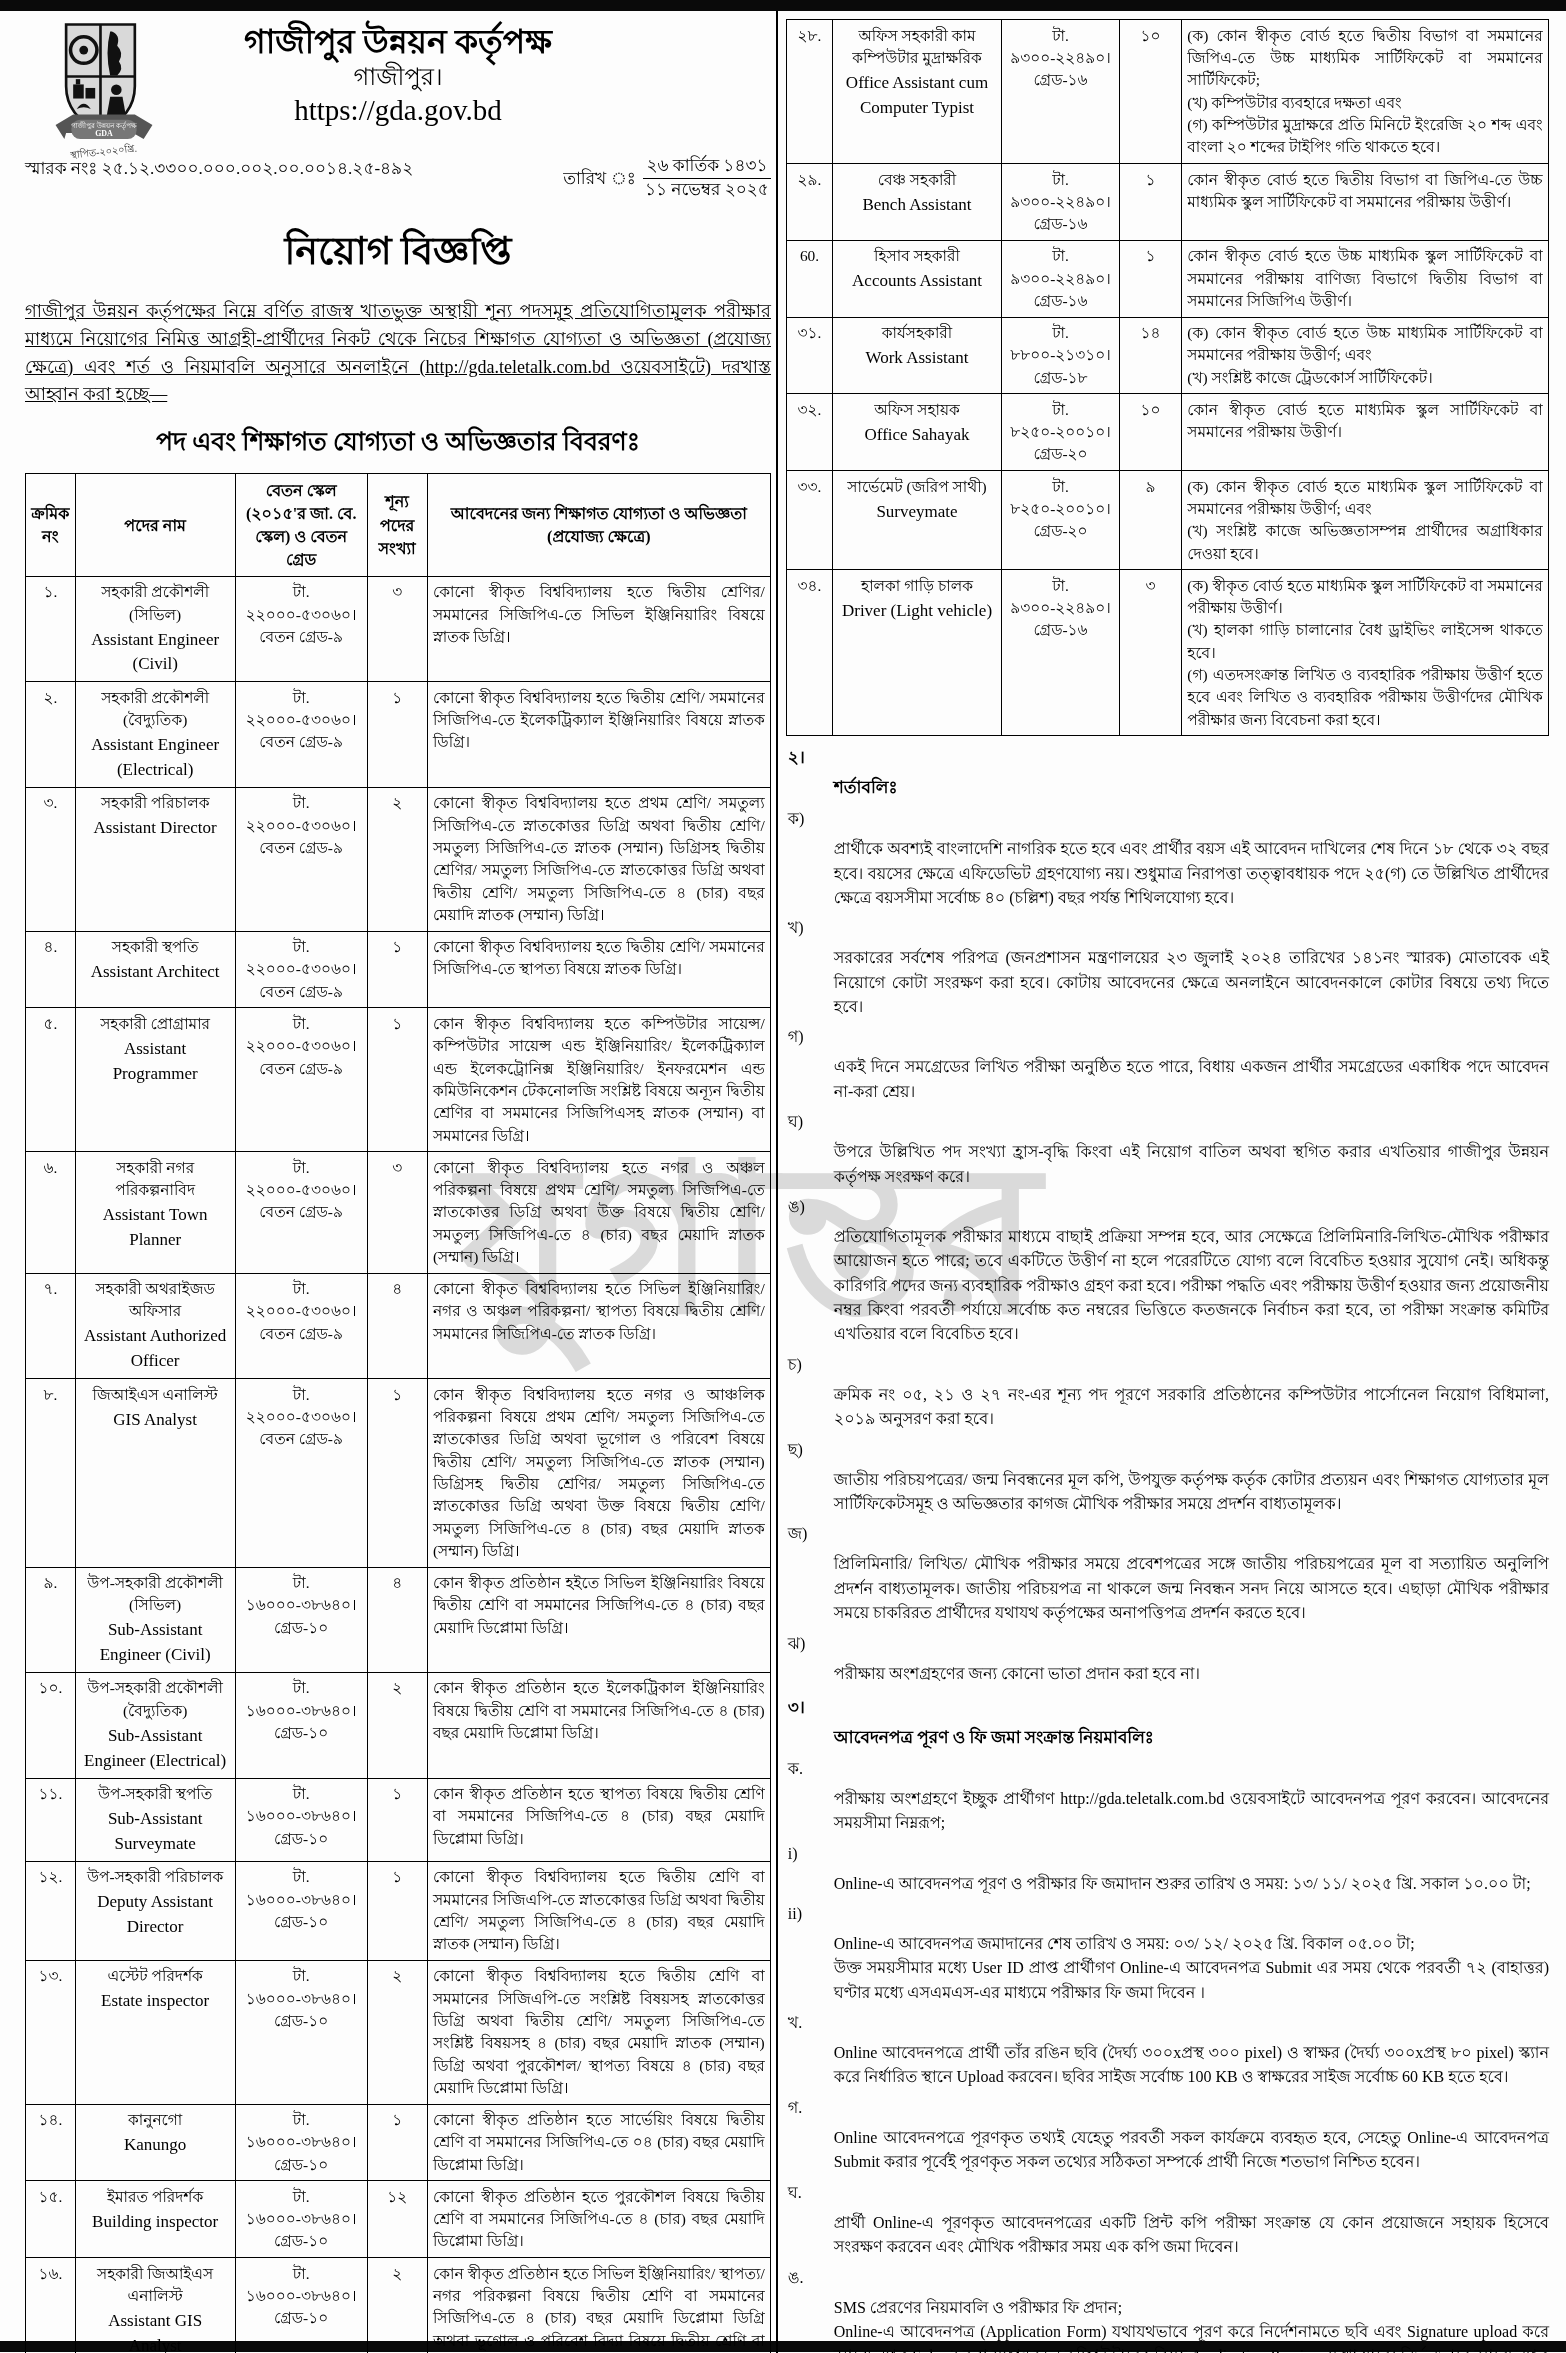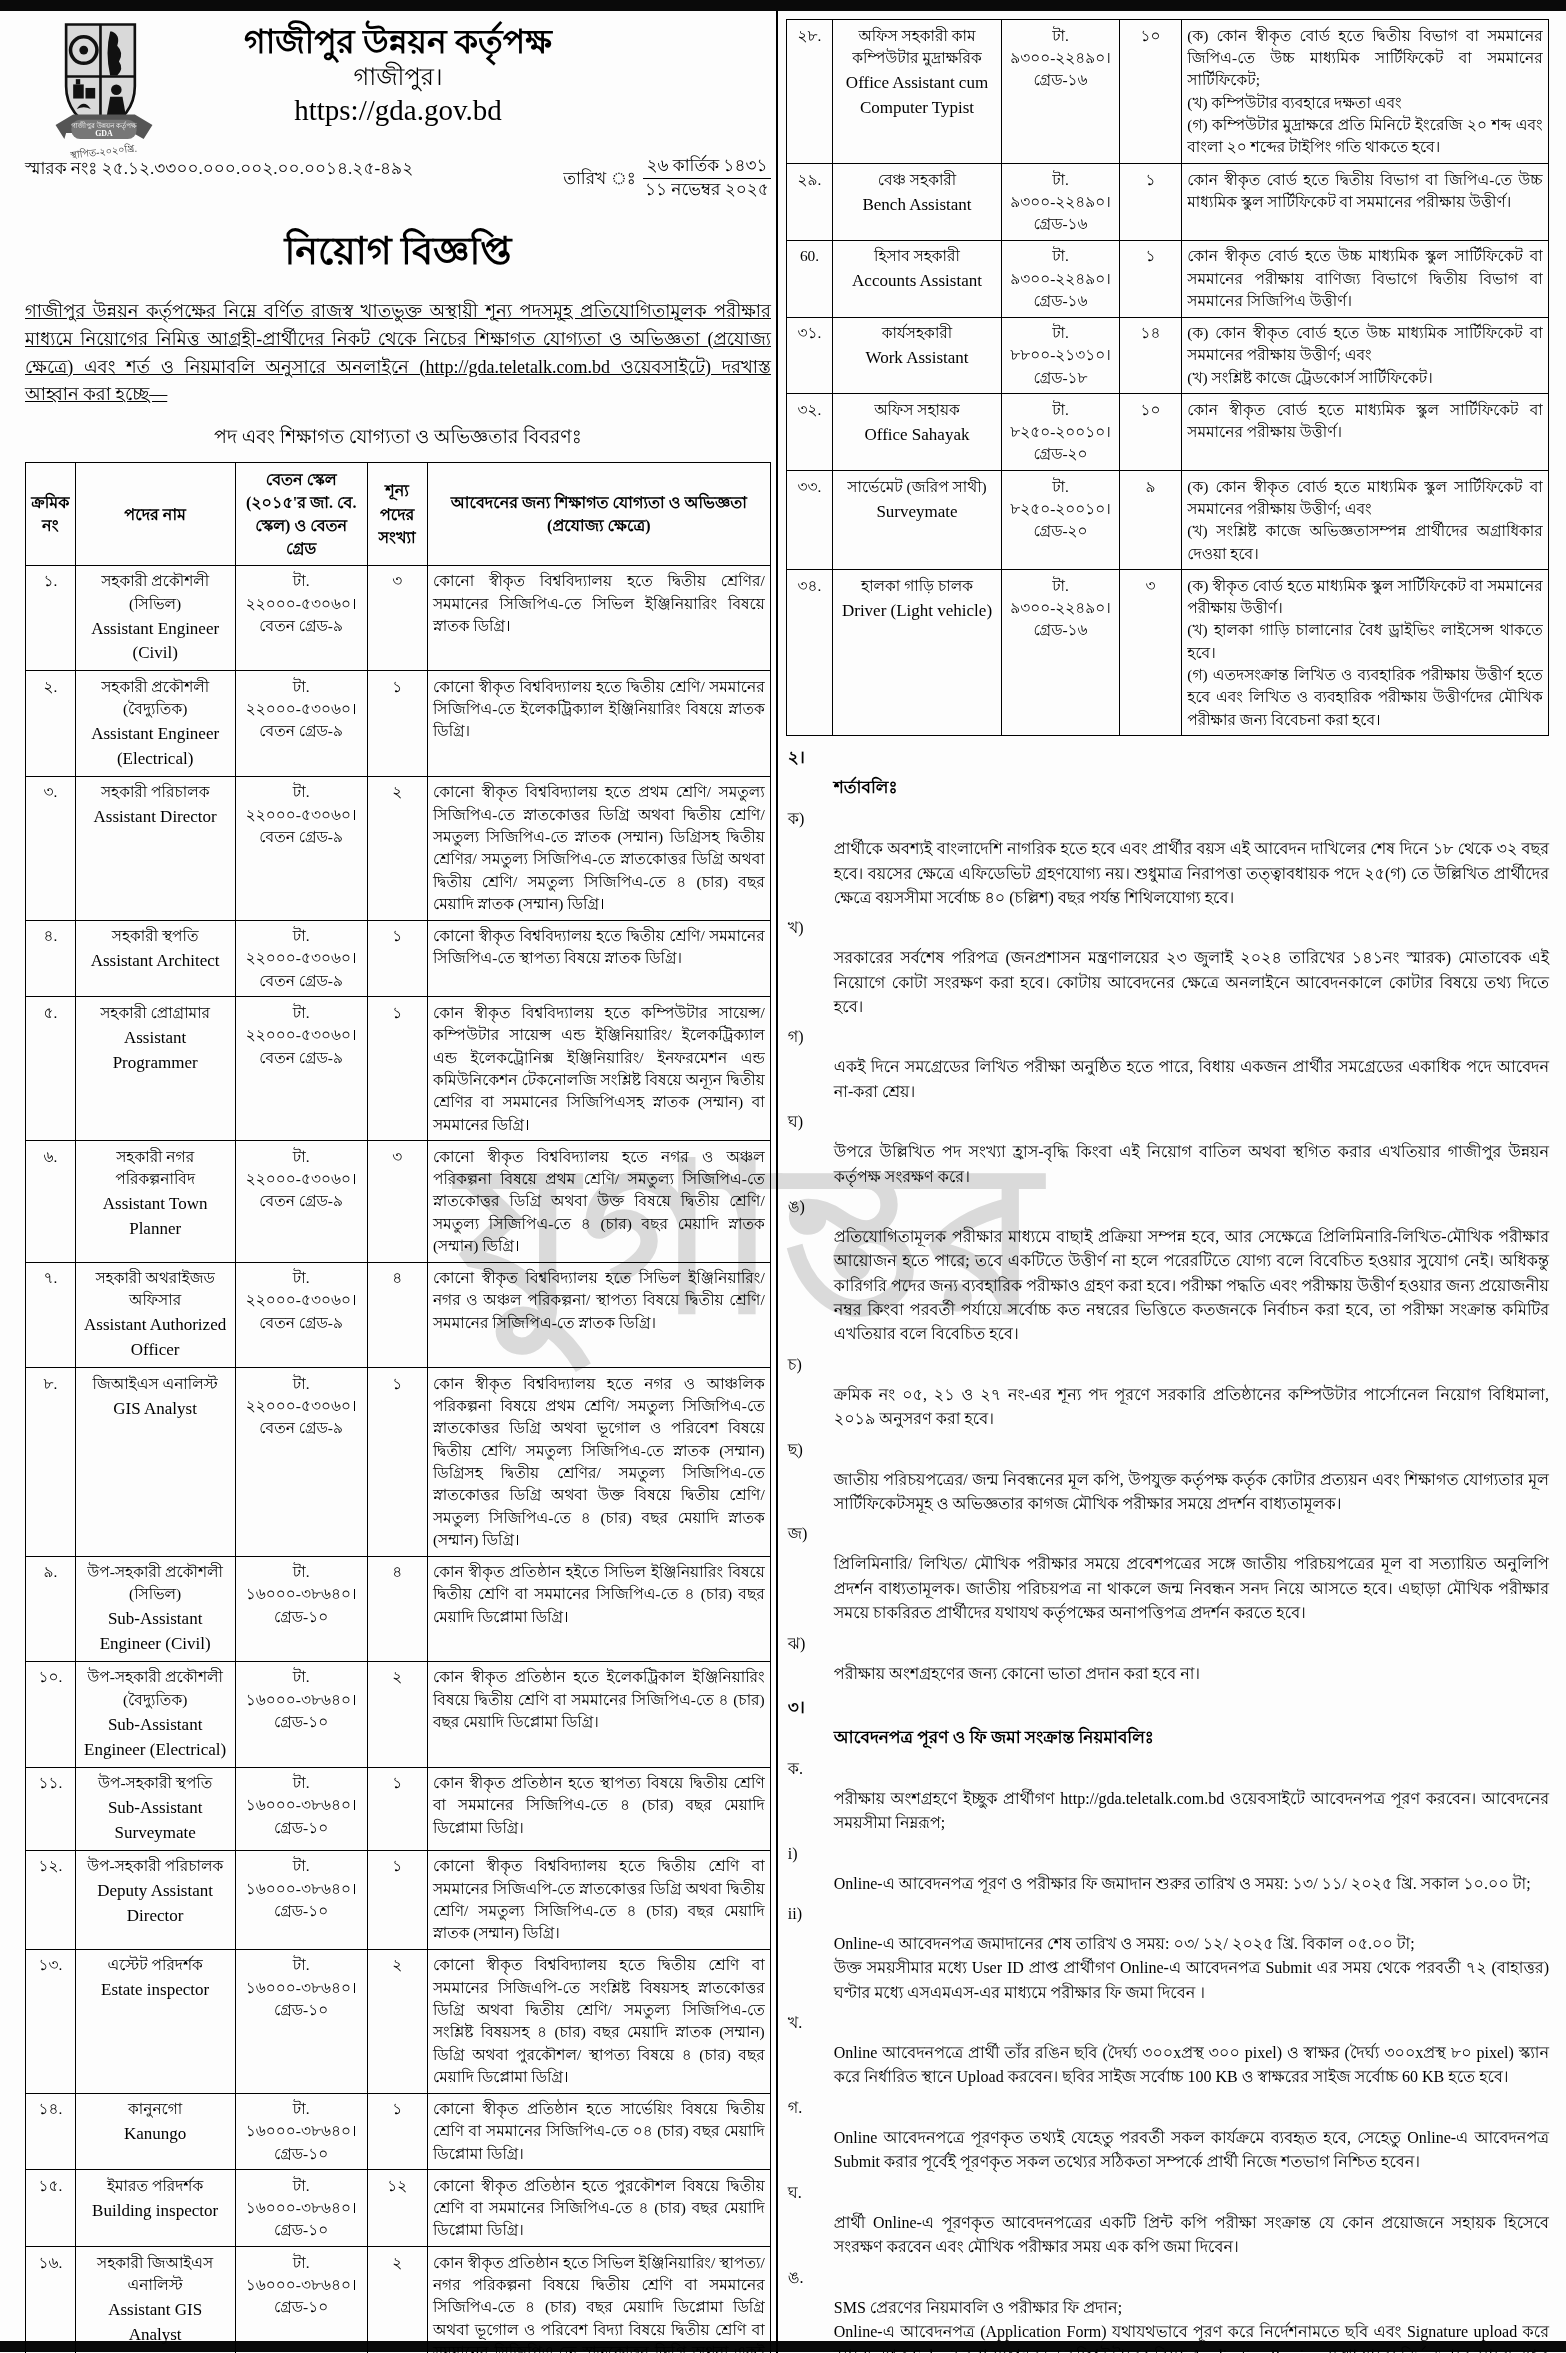--- a/index.html
+++ b/index.html
@@ -18,21 +18,21 @@
   .hdr-center{text-align:center;}
   .org{font-size:33px;font-weight:bold;line-height:1.2;}
   .place{font-size:24px;line-height:1.25;}
   .url{font-size:29px;line-height:1.3;}
   .memo-row{display:flex;justify-content:space-between;align-items:flex-start;margin-top:25px;font-size:17px;}
   .date-wrap{display:flex;gap:7px;font-size:17px;align-items:center;}
   .date-frac{text-align:center;line-height:1.35;}
   .date-top{border-bottom:1.3px solid #000;padding:0 3.5px;}
   .notice-title{text-align:center;font-size:38px;font-weight:bold;margin:19.4px 0 12.3px;}
   .intro{font-size:18px;line-height:1.55;text-align:justify;text-decoration:underline;}
-  .tbl-caption{text-align:center;font-size:19px;font-weight:normal;margin:12.3px 0 8.8px;}
+  .tbl-caption{text-align:center;font-size:25px;font-weight:bold;margin:12.3px 0 8.8px;}
   
   table.post{border-collapse:collapse;width:100%;}
   table.post th,table.post td{border:1.8px solid #000;padding:4.4px 5.3px;vertical-align:top;font-size:15.4px;line-height:1.45;}
   table.post th{font-weight:bold;text-align:center;vertical-align:middle;font-size:16px;}
   td.c-sl{text-align:center;}
   td.c-name{text-align:center;}
   td.c-scale{text-align:center;white-space:pre-line;}
   td.c-vac{text-align:center;}
   td.c-qual{text-align:justify;white-space:pre-line;}
   .ne{font-family:"Liberation Serif",serif;font-size:17px;margin-top:1.8px;}

